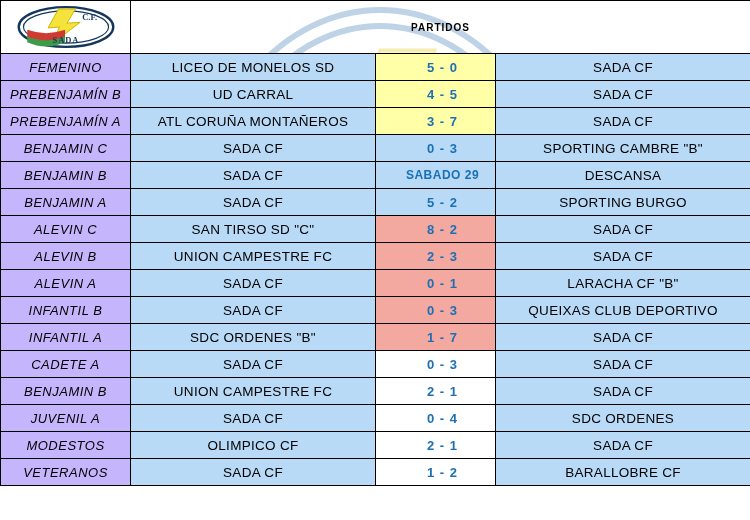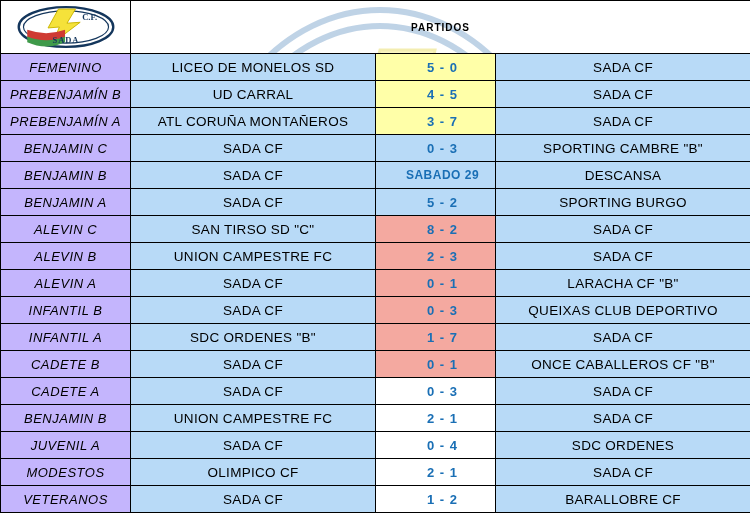--- a/index.html
+++ b/index.html
@@ -203,26 +203,20 @@
         <td class="score red">0 - 3</td>
         <td class="team">QUEIXAS CLUB DEPORTIVO</td>
       </tr>
       <tr>
         <td class="cat">INFANTIL A</td>
         <td class="team">SDC ORDENES "B"</td>
         <td class="score red">1 - 7</td>
         <td class="team">SADA CF</td>
       </tr>
       <tr>
-        <td class="cat">CADETE B</td>
-        <td class="team">SADA CF</td>
-        <td class="score red">0 - 1</td>
-        <td class="team">ONCE CABALLEROS CF "B"</td>
-      </tr>
-      <tr>
         <td class="cat">CADETE A</td>
         <td class="team">SADA CF</td>
         <td class="score white">0 - 3</td>
         <td class="team">SADA CF</td>
       </tr>
       <tr>
         <td class="cat">BENJAMIN B</td>
         <td class="team">UNION CAMPESTRE FC</td>
         <td class="score white">2 - 1</td>
         <td class="team">SADA CF</td>

